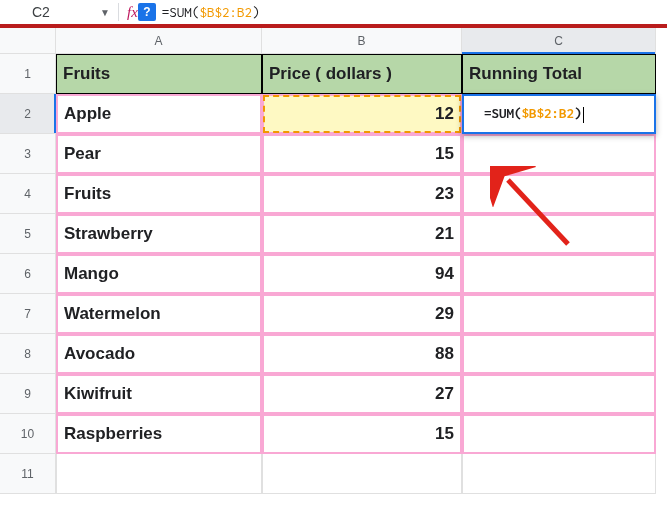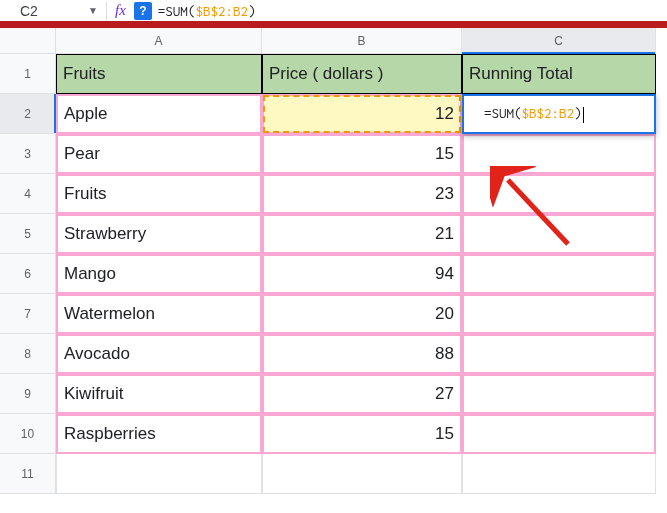--- a/index.html
+++ b/index.html
@@ -1,41 +1,41 @@
 <!DOCTYPE html>
 <html><head>
   <meta charset="utf-8">
   <style>
     * { box-sizing: border-box; margin: 0; padding: 0; }
     body { font-family: Arial, sans-serif; font-size: 14px; color: #202124; background: #fff; width: 667px; height: 513px; overflow: hidden; position: relative; }
     
-    .formula-bar { display: flex; align-items: center; height: 28px; border-bottom: 7px solid #b91c1c; padding: 0 8px; }
+    .formula-bar { display: flex; align-items: center; height: 28px; border-bottom: 4px solid #b91c1c; padding: 0 20px; }
     .name-box { width: 90px; display: flex; align-items: center; font-size: 14px; color: #3c4043; padding-left: 12px; }
     .name-box-dropdown { margin-left: auto; color: #5f6368; font-size: 10px; }
     .fx-divider { width: 1px; height: 18px; background: #dadce0; margin: 0 8px; }
-    .fx-label { font-style: italic; font-family: Georgia, serif; color: #6d28d9; font-size: 15px; margin-right: 8px; }
+    .fx-label { font-style: italic; font-family: Georgia, serif; color: #be185d; font-size: 15px; }
     .help-icon { width: 18px; height: 18px; background: #1a73e8; color: #fff; font-weight: bold; display: flex; align-items: center; justify-content: center; border-radius: 2px; font-size: 12px; margin-right: 6px; }
     .formula-input { font-family: 'Inconsolata', 'Consolas', monospace; font-size: 15px; display: flex; align-items: center; }
     .formula-input .eq { color: #202124; }
     .formula-input .fn { color: #202124; }
     .formula-input .paren { color: #202124; }
     .formula-input .ref-orange { color: #f29900; }
     
     .sheet { position: relative; }
     .grid { display: grid; grid-template-columns: 56px 206px 200px 194px; }
     .col-header { background: #f8f9fa; border-right: 1px solid #e0e0e0; border-bottom: 1px solid #e0e0e0; height: 26px; display: flex; align-items: center; justify-content: center; color: #5f6368; font-size: 12px; position: relative; }
     .col-header.corner { background: #f8f9fa; }
     .col-header.selected { background: #e8eaed; }
     .col-header.selected::after { content:''; position:absolute; left:0; right:0; bottom:-1px; height:2px; background:#1a73e8; }
     
     .row { display: contents; }
     .row-header { background: #f8f9fa; border-right: 1px solid #e0e0e0; border-bottom: 1px solid #e0e0e0; height: 40px; display: flex; align-items: center; justify-content: center; color: #5f6368; font-size: 12px; position: relative; }
     .row-header.selected { background: #e8eaed; }
     .row-header.selected::after { content:''; position:absolute; top:0; bottom:0; right:-1px; width:2px; background:#1a73e8; }
-    .cell { border-right: 1px solid #ccc; border-bottom: 1px solid #ccc; height: 40px; display: flex; align-items: center; padding: 0 6px; font-size: 17px; background: #fff; }
+    .cell { border-right: 1px solid #ccc; border-bottom: 1px solid #ccc; height: 40px; display: flex; align-items: center; padding: 0 6px; font-size: 17px; background: #fff; font-weight: bold; }
     .cell.header-cell { background: #b6d7a8; border: 1px solid #000; font-size: 17px; }
     .cell.data-cell { border: 2px solid #f9a8d4; }
     .cell.right { justify-content: flex-end; }
     .cell.empty { border-right: 1px solid #e0e0e0; border-bottom: 1px solid #e0e0e0; }
     
     .cell.dashed-select { position: relative; background: #fef9c3; }
     .cell.dashed-select::before { content: ''; position: absolute; inset: -1px; border: 2px dashed #f29900; pointer-events: none; }
     
     .cell.active-edit { position: relative; background: #fff; padding: 0 20px; }
     .cell.active-edit::before { content: ''; position: absolute; inset: -2px; border: 2px solid #1a73e8; box-shadow: 0 2px 6px rgba(0,0,0,0.3); pointer-events: none; }
@@ -113,21 +113,21 @@
     </div>
     <div class="row">
       <div class="row-header">6</div>
       <div class="cell data-cell">Mango</div>
       <div class="cell data-cell right">94</div>
       <div class="cell data-cell"></div>
     </div>
     <div class="row">
       <div class="row-header">7</div>
       <div class="cell data-cell">Watermelon</div>
-      <div class="cell data-cell right">20</div>
+      <div class="cell data-cell right">29</div>
       <div class="cell data-cell"></div>
     </div>
     <div class="row">
       <div class="row-header">8</div>
       <div class="cell data-cell">Avocado</div>
       <div class="cell data-cell right">88</div>
       <div class="cell data-cell"></div>
     </div>
     <div class="row">
       <div class="row-header">9</div>

